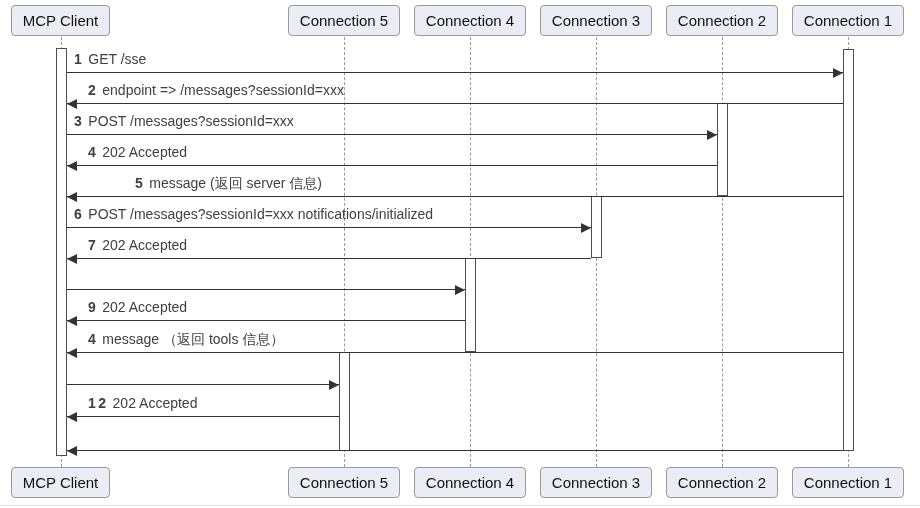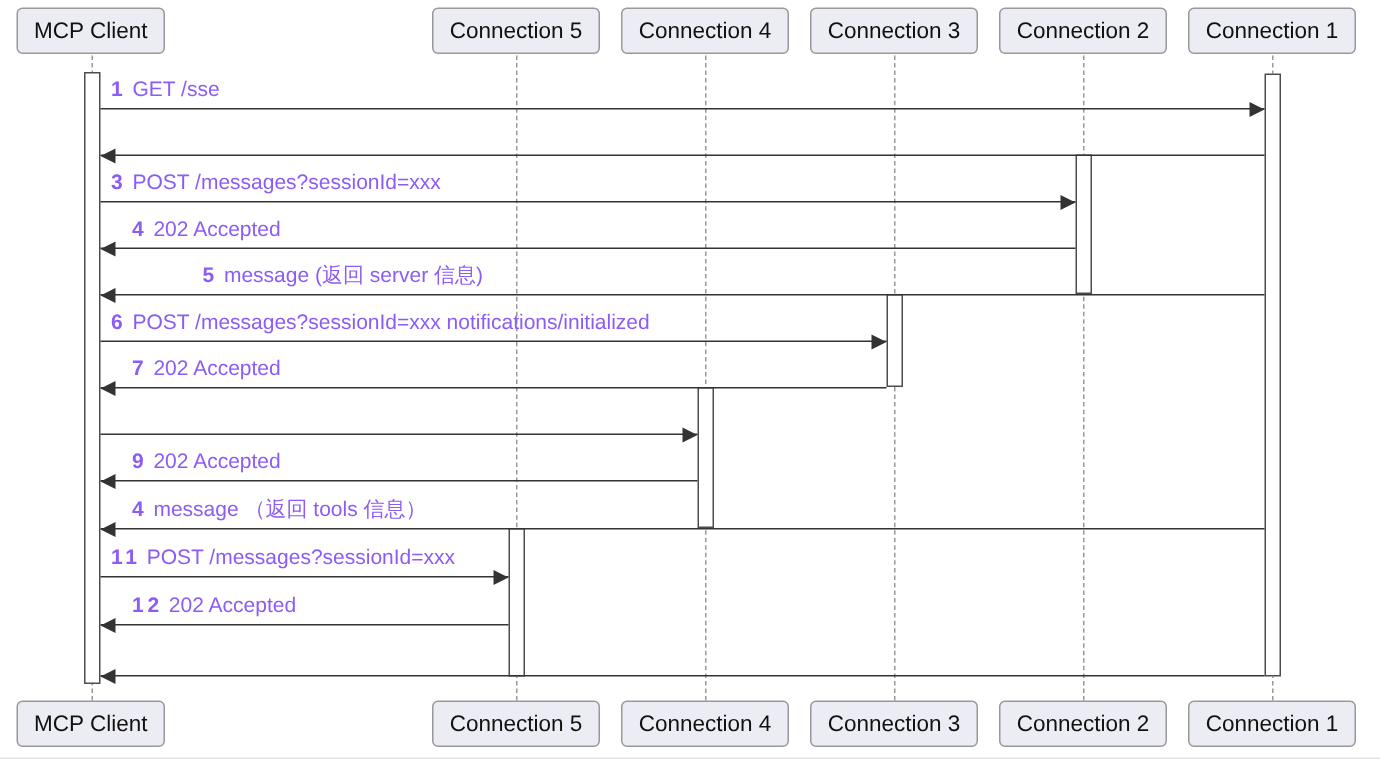--- a/index.html
+++ b/index.html
@@ -53,21 +53,21 @@
     border-top: 5px solid transparent;
     border-bottom: 5px solid transparent;
   }
   .arrowhead.right { border-left: 10px solid #333333; }
   .arrowhead.left  { border-right: 10px solid #333333; }
   .msg-label {
     position: absolute;
     height: 18px;
     line-height: 18px;
     font-size: 14px;
-    color: #8b5cf6;
+    color: #404040;
     white-space: nowrap;
   }
   .msg-label .num {
     font-weight: bold;
     letter-spacing: 2.5px;
     margin-right: 4px;
   }
   .bottom-rule {
     position: absolute;
     left: 0;
@@ -91,20 +91,21 @@
     <div class="activation" style="left: 842.5px; top: 49px; height: 402px;"></div>
     <div class="activation" style="left: 716.5px; top: 103px; height: 93px;"></div>
     <div class="activation" style="left: 590.5px; top: 196px; height: 62px;"></div>
     <div class="activation" style="left: 464.5px; top: 258px; height: 94px;"></div>
     <div class="activation" style="left: 338.5px; top: 352px; height: 99px;"></div>
     <div class="msg-line" style="left: 66.5px; top: 72px; width: 776px;"></div>
     <div class="arrowhead right" style="top: 67.5px; left: 832.5px;"></div>
     <div class="msg-label" style="left: 74px; top: 50px;"><span class="num">1</span><span>GET /sse</span></div>
     <div class="msg-line" style="left: 66.5px; top: 103px; width: 776px;"></div>
     <div class="arrowhead left" style="top: 98.5px; left: 66.5px;"></div>
+    <div class="msg-label" style="left: 88px; top: 81px;"><span class="num">2</span><span>endpoint =&gt; /messages?sessionId=xxx</span></div>
     <div class="msg-line" style="left: 66.5px; top: 134px; width: 650px;"></div>
     <div class="arrowhead right" style="top: 129.5px; left: 706.5px;"></div>
     <div class="msg-label" style="left: 74px; top: 112px;"><span class="num">3</span><span>POST /messages?sessionId=xxx</span></div>
     <div class="msg-line" style="left: 66.5px; top: 165px; width: 650px;"></div>
     <div class="arrowhead left" style="top: 160.5px; left: 66.5px;"></div>
     <div class="msg-label" style="left: 88px; top: 143px;"><span class="num">4</span><span>202 Accepted</span></div>
     <div class="msg-line" style="left: 66.5px; top: 196px; width: 776px;"></div>
     <div class="arrowhead left" style="top: 191.5px; left: 66.5px;"></div>
     <div class="msg-label" style="left: 88px; top: 174px; margin-left: 47px;"><span class="num">5</span><span>message (返回 server 信息)</span></div>
     <div class="msg-line" style="left: 66.5px; top: 227px; width: 524px;"></div>
@@ -116,21 +117,20 @@
     <div class="msg-line" style="left: 66.5px; top: 289px; width: 398px;"></div>
     <div class="arrowhead right" style="top: 284.5px; left: 454.5px;"></div>
     <div class="msg-line" style="left: 66.5px; top: 320px; width: 398px;"></div>
     <div class="arrowhead left" style="top: 315.5px; left: 66.5px;"></div>
     <div class="msg-label" style="left: 88px; top: 298px;"><span class="num">9</span><span>202 Accepted</span></div>
     <div class="msg-line" style="left: 66.5px; top: 352px; width: 776px;"></div>
     <div class="arrowhead left" style="top: 347.5px; left: 66.5px;"></div>
     <div class="msg-label" style="left: 88px; top: 330px;"><span class="num">4</span><span>message （返回 tools 信息）</span></div>
     <div class="msg-line" style="left: 66.5px; top: 384px; width: 272px;"></div>
     <div class="arrowhead right" style="top: 379.5px; left: 328.5px;"></div>
-    <div class="msg-label" style="left: 74px; top: 362px;"><span class="num">11</span><span>POST /messages?sessionId=xxx</span></div>
     <div class="msg-line" style="left: 66.5px; top: 416px; width: 272px;"></div>
     <div class="arrowhead left" style="top: 411.5px; left: 66.5px;"></div>
     <div class="msg-label" style="left: 88px; top: 394px;"><span class="num">12</span><span>202 Accepted</span></div>
     <div class="msg-line" style="left: 66.5px; top: 450px; width: 776px;"></div>
     <div class="arrowhead left" style="top: 445.5px; left: 66.5px;"></div>
     <div class="participant-box" style="left: 11px; top: 5px; width: 99px;">
       <span>MCP Client</span>
     </div>
     <div class="participant-box" style="left: 11px; top: 467px; width: 99px;">
       <span>MCP Client</span>

